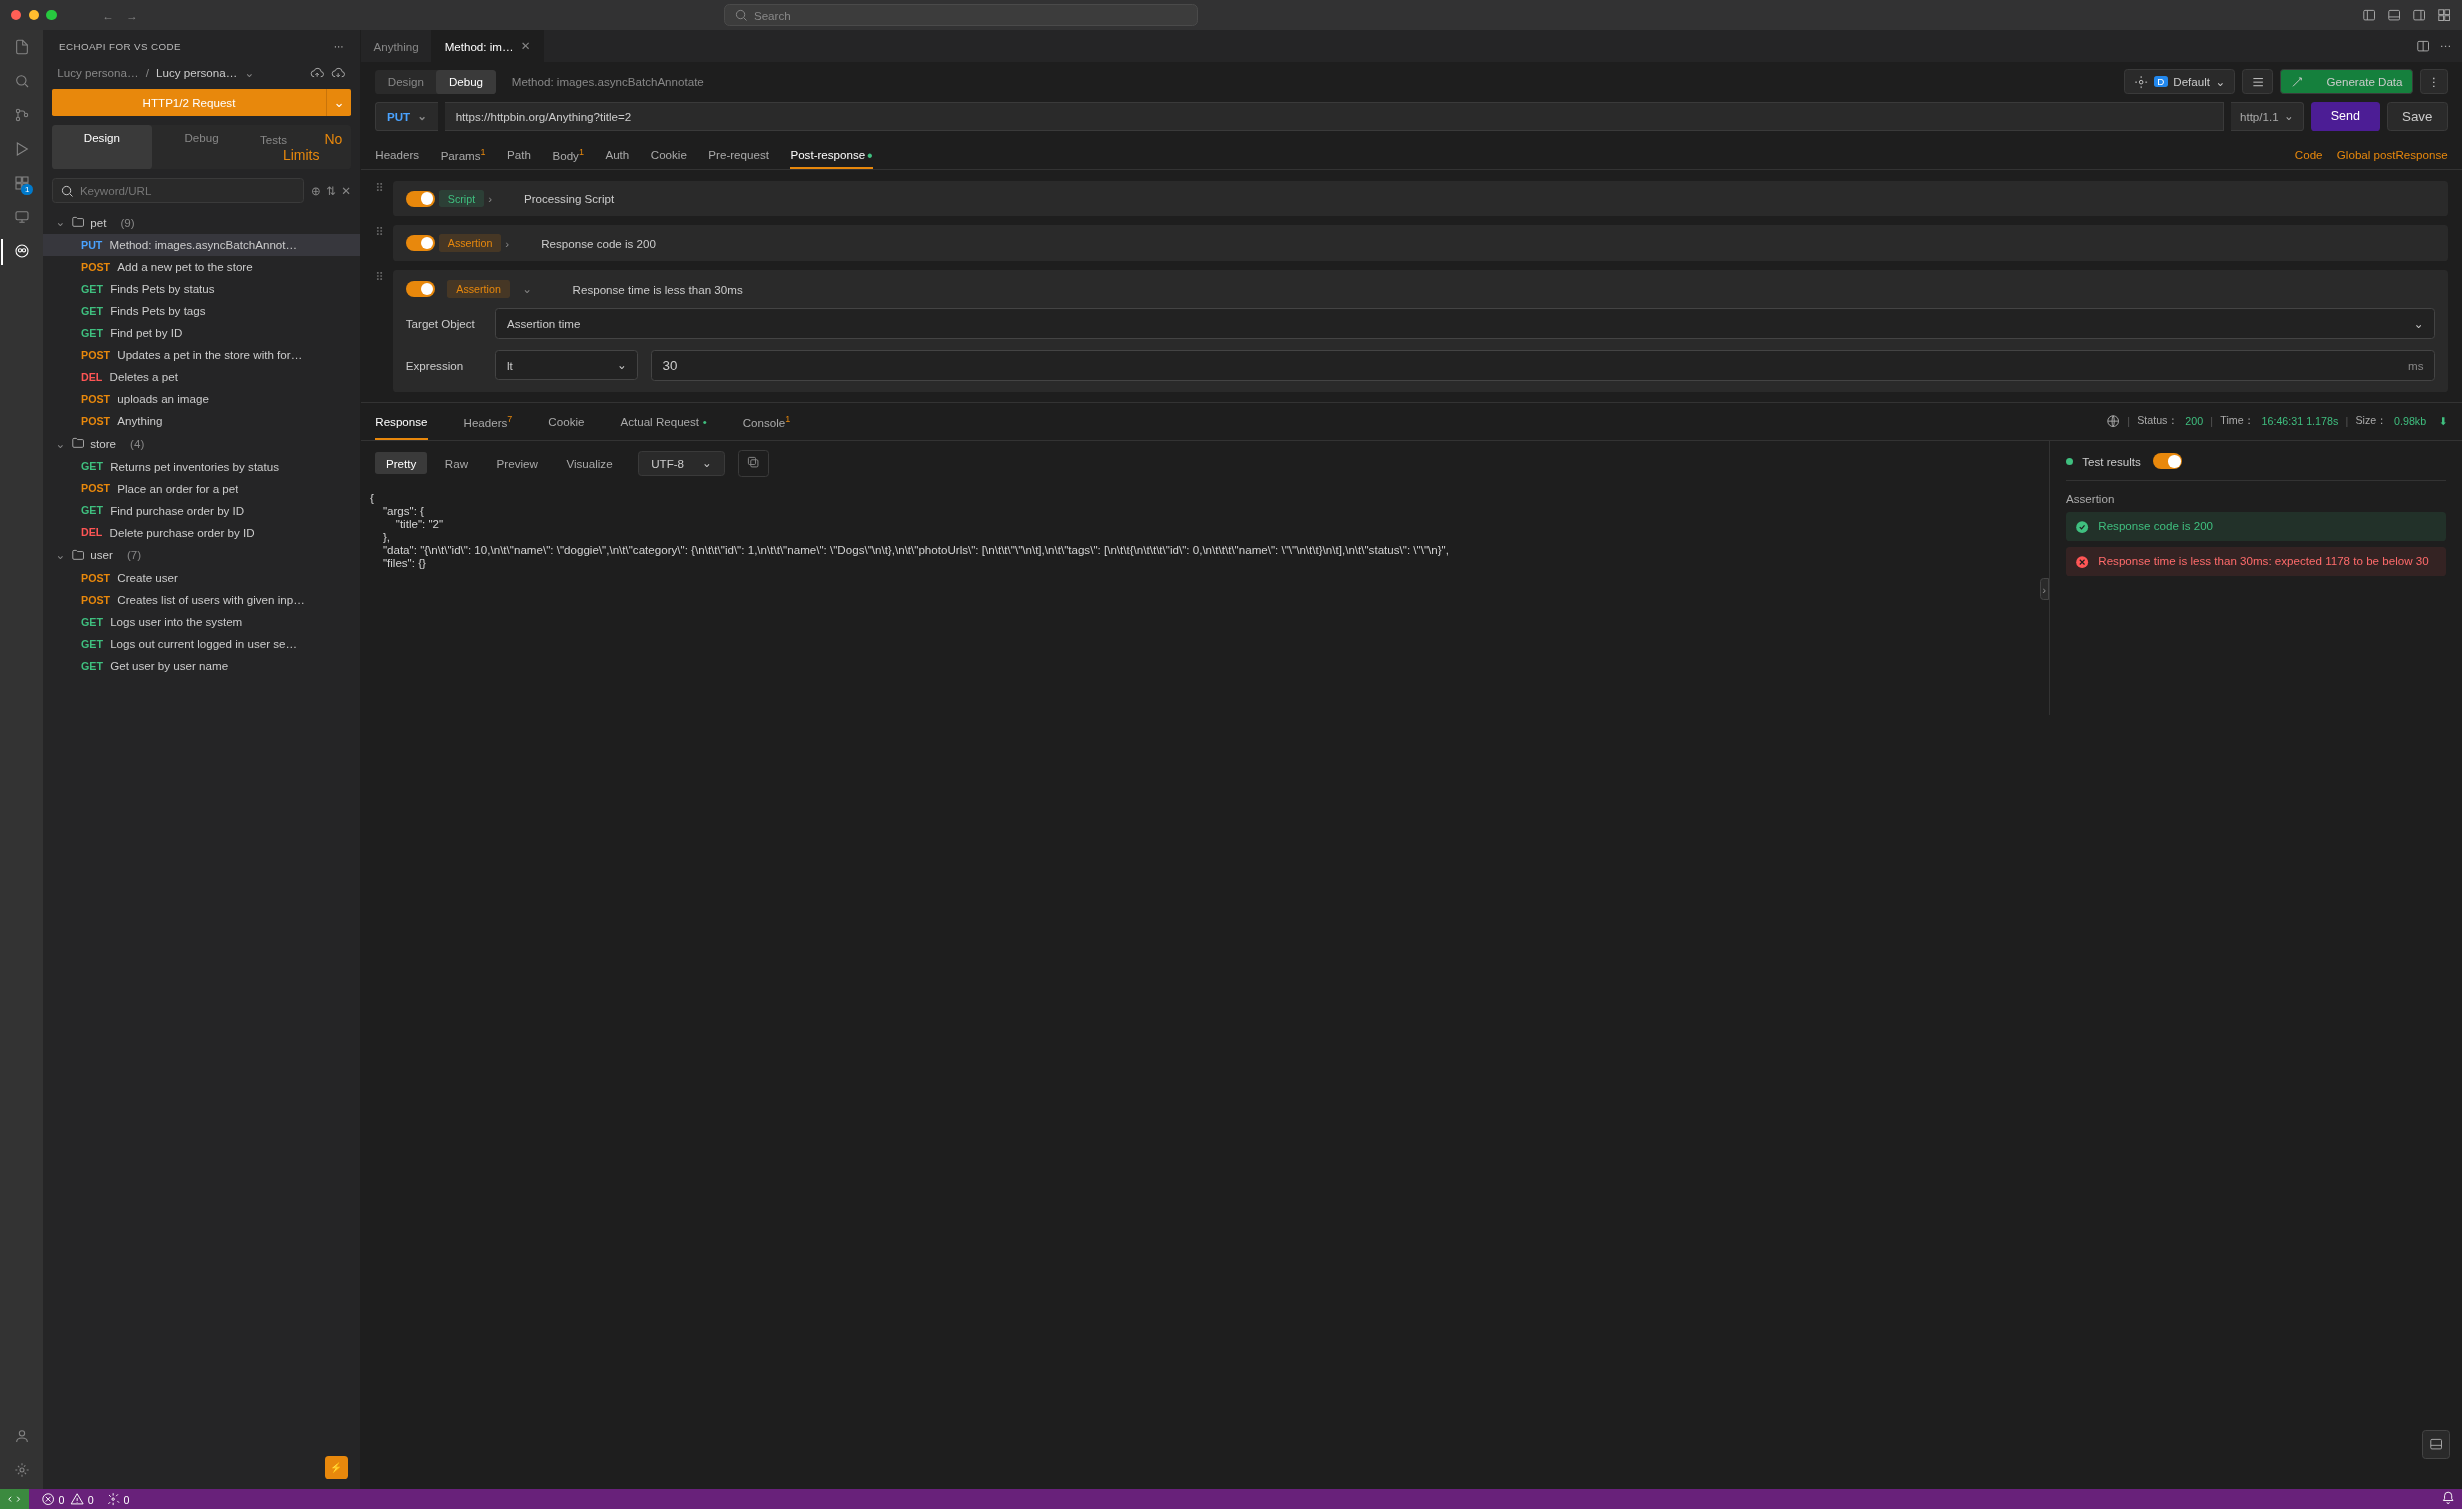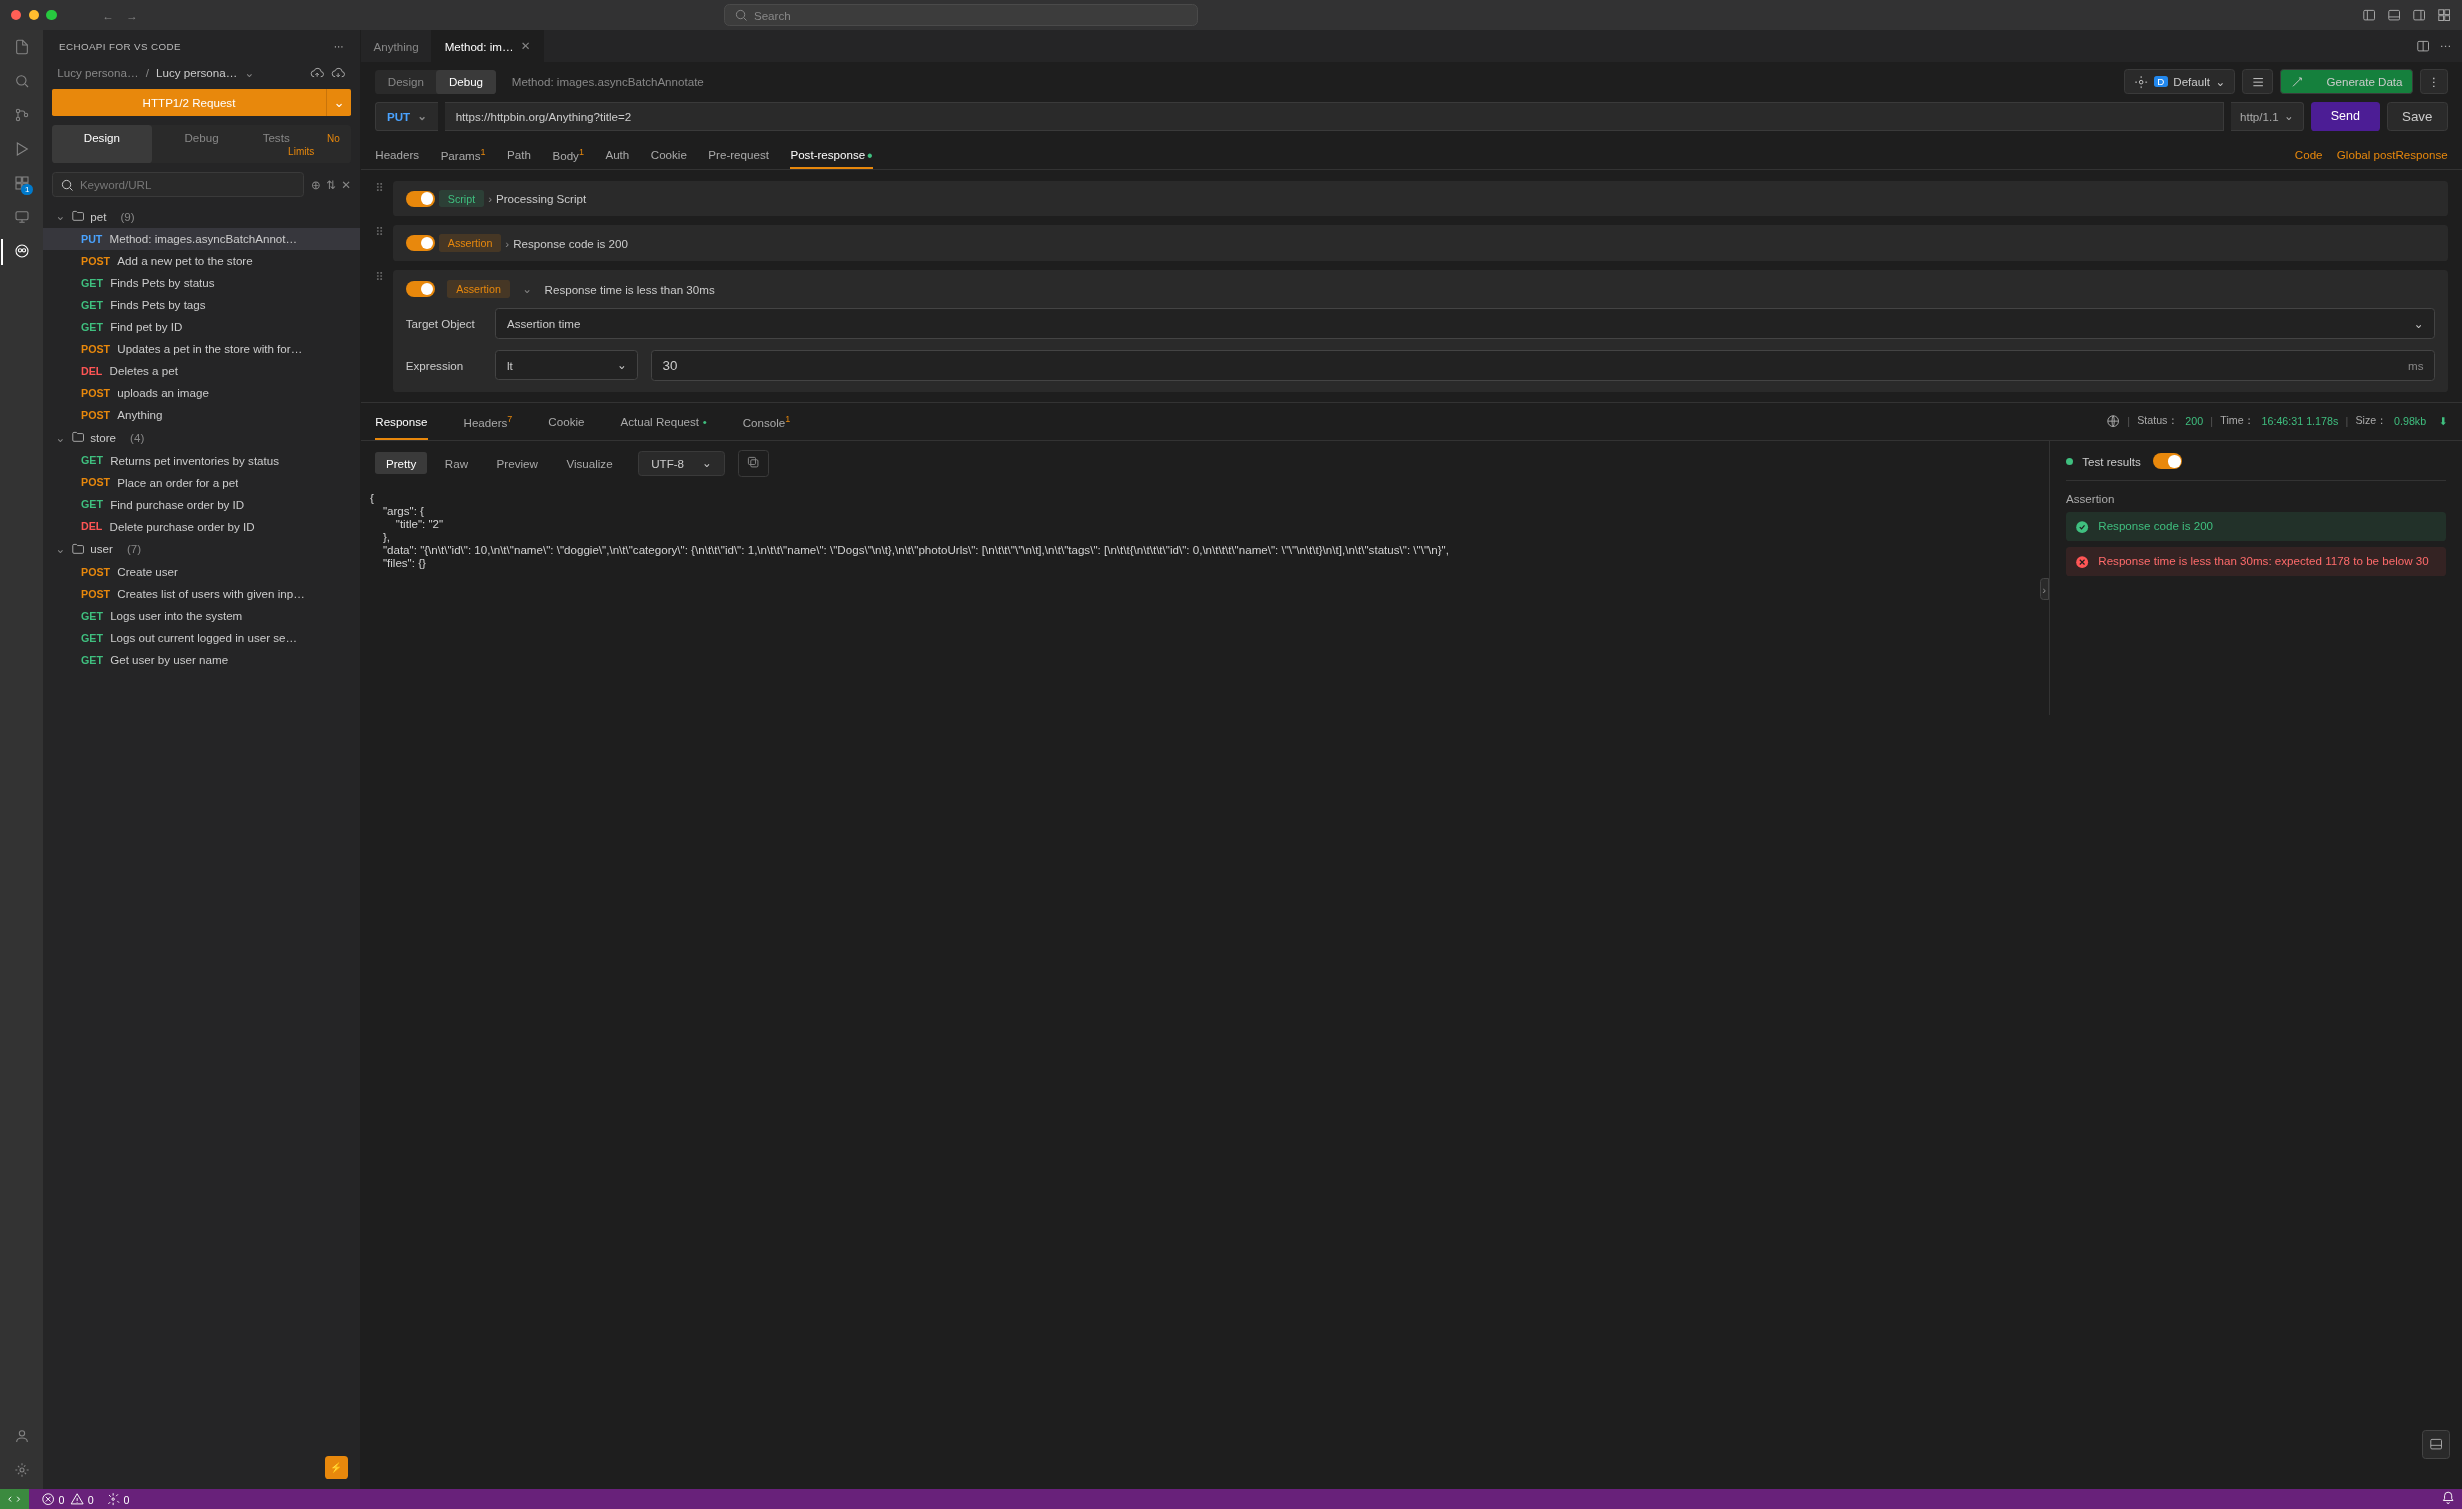--- a/index.html
+++ b/index.html
@@ -36,21 +36,21 @@
 .breadcrumb-row .crumb.dim { color: #888; }
 .breadcrumb-row .cloud-icons { margin-left: auto; display: flex; gap: 7.2px; color: #aaa; }
 
 .request-btn-row { padding: 0 9px 9px; display: flex; }
 .http-request-btn { flex: 1; background: #e8880c; color: #fff; border: none; height: 27px; font-size: 11.6px; border-radius: 1.8px 0 0 1.8px; cursor: pointer; }
 .http-request-dd { width: 25px; background: #e8880c; border: none; border-left: 0.9px solid #c9740a; border-radius: 0 1.8px 1.8px 0; color: #fff; cursor: pointer; display:flex;align-items:center;justify-content:center;}
 
 .sidebar-tabs { display: flex; background: #2a2a2a; border-radius: 3.6px; margin: 0 9px 9px; }
 .sidebar-tab { flex: 1; text-align: center; padding: 6.3px 0; color: #888; cursor: pointer; }
 .sidebar-tab.active { background: #3a3a3a; color: #fff; border-radius: 3.6px; }
-.sidebar-tab .orange { color: #e8880c; font-size: 10px; margin-left: 34px; }
+.sidebar-tab .orange { color: #e8880c; font-size: 14px; margin-left: 34px; }
 
 .filter-row { display: flex; align-items: center; gap: 7.2px; padding: 0 9px 7.2px; }
 .filter-input { flex: 1; background: #2a2a2a; border: 0.9px solid #3a3a3a; border-radius: 3.6px; height: 25px; padding: 0 7.2px; color: #ccc; display:flex; align-items:center; gap:5.4px;}
 .filter-icons { display: flex; gap: 5.4px; color: #888; }
 
 .tree { flex: 1; overflow-y: auto; padding-bottom: 9px;}
 .tree-folder { display: flex; align-items: center; gap: 5.4px; padding: 4.5px 12.5px; color: #ccc; cursor: pointer; }
 .tree-folder .count { color: #888; }
 .tree-item { display: flex; align-items: center; gap: 7.2px; padding: 4.5px 9px 4.5px 38px; color: #ccc; cursor: pointer; white-space: nowrap; overflow: hidden; }
 .tree-item.selected { background: #37373d; }
@@ -96,21 +96,21 @@
 .processors { padding: 10.7px 14.3px; display: flex; flex-direction: column; gap: 9px; overflow-y: auto; }
 .processor { background: #2a2a2a; border-radius: 3.6px; display: flex; align-items: center; gap: 4px; padding: 9px 12.5px; }
 .drag-handle { color: #666; cursor: grab; margin-right: -3.6px;}
 .drag-handle.outside { position: absolute; left: -18px; }
 .proc-wrap { position: relative; margin-left: 18px; }
 .toggle { width: 29px; height: 16px; background: #e8880c; border-radius: 9px; position: relative; cursor: pointer; }
 .toggle::after { content:""; position:absolute; width:12.5px; height:12.5px; background:#fff; border-radius:50%; top:1.8px; right:1.8px; }
 .tag-script { background: rgba(63,191,127,0.15); color: #3fbf7f; padding: 2.7px 9px; border-radius: 2.7px; font-size: 10.7px; }
 .tag-assertion { background: rgba(232,136,12,0.15); color: #e8880c; padding: 2.7px 9px; border-radius: 2.7px; font-size: 10.7px; }
 .chev { color: #888; cursor: pointer; }
-.processor-text { color: #ccc; }
+.processor-text { color: #ccc; margin-left: 28px; }
 
 .assertion-expanded { background: #2a2a2a; border-radius: 3.6px; padding: 10.7px 12.5px; display: flex; flex-direction: column; gap: 10.7px; }
 .assertion-head { display: flex; align-items: center; gap: 12.5px; }
 .form-row { display: flex; align-items: center; gap: 12.5px; }
 .form-label { width: 77px; color: #ccc; }
 .form-select { flex: 1; background: #222; border: 0.9px solid #444; border-radius: 3.6px; padding: 7.2px 10.7px; color: #ccc; display: flex; align-items: center; justify-content: space-between; cursor: pointer; }
 .form-select.narrow { flex: 0 0 143px; }
 .form-input-wrap { flex: 1; background: #222; border: 0.9px solid #444; border-radius: 3.6px; display: flex; align-items: center; }
 .form-input-wrap input { flex: 1; background: transparent; border: none; padding: 7.2px 10.7px; color: #ccc; outline: none; }
 .form-input-wrap .unit { padding: 0 10.7px; color: #888; }

